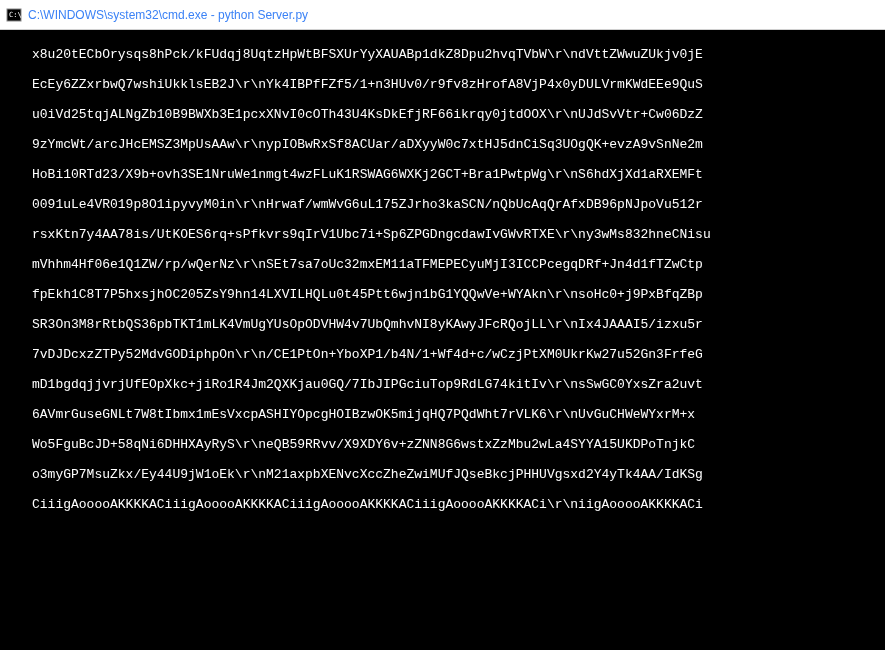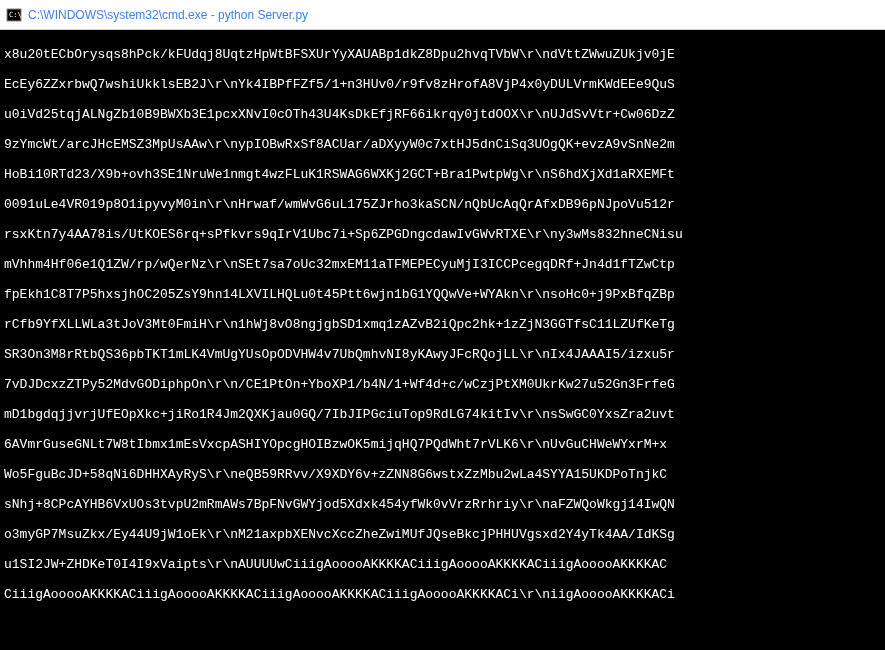--- a/index.html
+++ b/index.html
@@ -43,20 +43,21 @@
       font-size: 13px;
       line-height: 15px;
       padding: 2px 4px;
       white-space: pre-wrap;
       word-break: break-all;
       font-family: Consolas, "Courier New", monospace;
       overflow: hidden;
     }
     .terminal-line {
       display: block;
+      margin-left: 28px;
     }
   </style>
 </head>
 <body>
 
 <div class="title-bar">
   <span class="title-icon">
     <svg width="16" height="16" viewBox="0 0 16 16">
       <rect x="1" y="2" width="14" height="12" fill="#000" stroke="#888" stroke-width="1"></rect>
       <text x="3" y="10" font-size="7" fill="#fff" font-family="monospace">C:\</text>
@@ -68,29 +69,26 @@
 <div class="terminal">
 <span class="terminal-line">x8u20tECbOrysqs8hPck/kFUdqj8UqtzHpWtBFSXUrYyXAUABp1dkZ8Dpu2hvqTVbW\r\ndVttZWwuZUkjv0jE</span>
 <span class="terminal-line">EcEy6ZZxrbwQ7wshiUkklsEB2J\r\nYk4IBPfFZf5/1+n3HUv0/r9fv8zHrofA8VjP4x0yDULVrmKWdEEe9QuS</span>
 <span class="terminal-line">u0iVd25tqjALNgZb10B9BWXb3E1pcxXNvI0cOTh43U4KsDkEfjRF66ikrqy0jtdOOX\r\nUJdSvVtr+Cw06DzZ</span>
 <span class="terminal-line">9zYmcWt/arcJHcEMSZ3MpUsAAw\r\nypIOBwRxSf8ACUar/aDXyyW0c7xtHJ5dnCiSq3UOgQK+evzA9vSnNe2m</span>
 <span class="terminal-line">HoBi10RTd23/X9b+ovh3SE1NruWe1nmgt4wzFLuK1RSWAG6WXKj2GCT+Bra1PwtpWg\r\nS6hdXjXd1aRXEMFt</span>
 <span class="terminal-line">0091uLe4VR019p8O1ipyvyM0in\r\nHrwaf/wmWvG6uL175ZJrho3kaSCN/nQbUcAqQrAfxDB96pNJpoVu512r</span>
 <span class="terminal-line">rsxKtn7y4AA78is/UtKOES6rq+sPfkvrs9qIrV1Ubc7i+Sp6ZPGDngcdawIvGWvRTXE\r\ny3wMs832hneCNisu</span>
 <span class="terminal-line">mVhhm4Hf06e1Q1ZW/rp/wQerNz\r\nSEt7sa7oUc32mxEM11aTFMEPECyuMjI3ICCPcegqDRf+Jn4d1fTZwCtp</span>
 <span class="terminal-line">fpEkh1C8T7P5hxsjhOC205ZsY9hn14LXVILHQLu0t45Ptt6wjn1bG1YQQwVe+WYAkn\r\nsoHc0+j9PxBfqZBp</span>
-<span class="terminal-line">rCfb9YfXLLWLa3tJoV3Mt0FmiH\r\n1hWj8vO8ngjgbSD1xmq1zAZvB2iQpc2hk+1zZjN3GGTfsC11LZUfKeTg</span>
 <span class="terminal-line">SR3On3M8rRtbQS36pbTKT1mLK4VmUgYUsOpODVHW4v7UbQmhvNI8yKAwyJFcRQojLL\r\nIx4JAAAI5/izxu5r</span>
 <span class="terminal-line">7vDJDcxzZTPy52MdvGODiphpOn\r\n/CE1PtOn+YboXP1/b4N/1+Wf4d+c/wCzjPtXM0UkrKw27u52Gn3FrfeG</span>
 <span class="terminal-line">mD1bgdqjjvrjUfEOpXkc+jiRo1R4Jm2QXKjau0GQ/7IbJIPGciuTop9RdLG74kitIv\r\nsSwGC0YxsZra2uvt</span>
 <span class="terminal-line">6AVmrGuseGNLt7W8tIbmx1mEsVxcpASHIYOpcgHOIBzwOK5mijqHQ7PQdWht7rVLK6\r\nUvGuCHWeWYxrM+x</span>
 <span class="terminal-line">Wo5FguBcJD+58qNi6DHHXAyRyS\r\neQB59RRvv/X9XDY6v+zZNN8G6wstxZzMbu2wLa4SYYA15UKDPoTnjkC</span>
-<span class="terminal-line">sNhj+8CPcAYHB6VxUOs3tvpU2mRmAWs7BpFNvGWYjod5Xdxk454yfWk0vVrzRrhriy\r\naFZWQoWkgj14IwQN</span>
 <span class="terminal-line">o3myGP7MsuZkx/Ey44U9jW1oEk\r\nM21axpbXENvcXccZheZwiMUfJQseBkcjPHHUVgsxd2Y4yTk4AA/IdKSg</span>
-<span class="terminal-line">u1SI2JW+ZHDKeT0I4I9xVaipts\r\nAUUUUwCiiigAooooAKKKKACiiigAooooAKKKKACiiigAooooAKKKKAC</span>
 <span class="terminal-line">CiiigAooooAKKKKACiiigAooooAKKKKACiiigAooooAKKKKACiiigAooooAKKKKACi\r\niigAooooAKKKKACi</span>
 
 
 
 
 
 
 
 </div>
 

